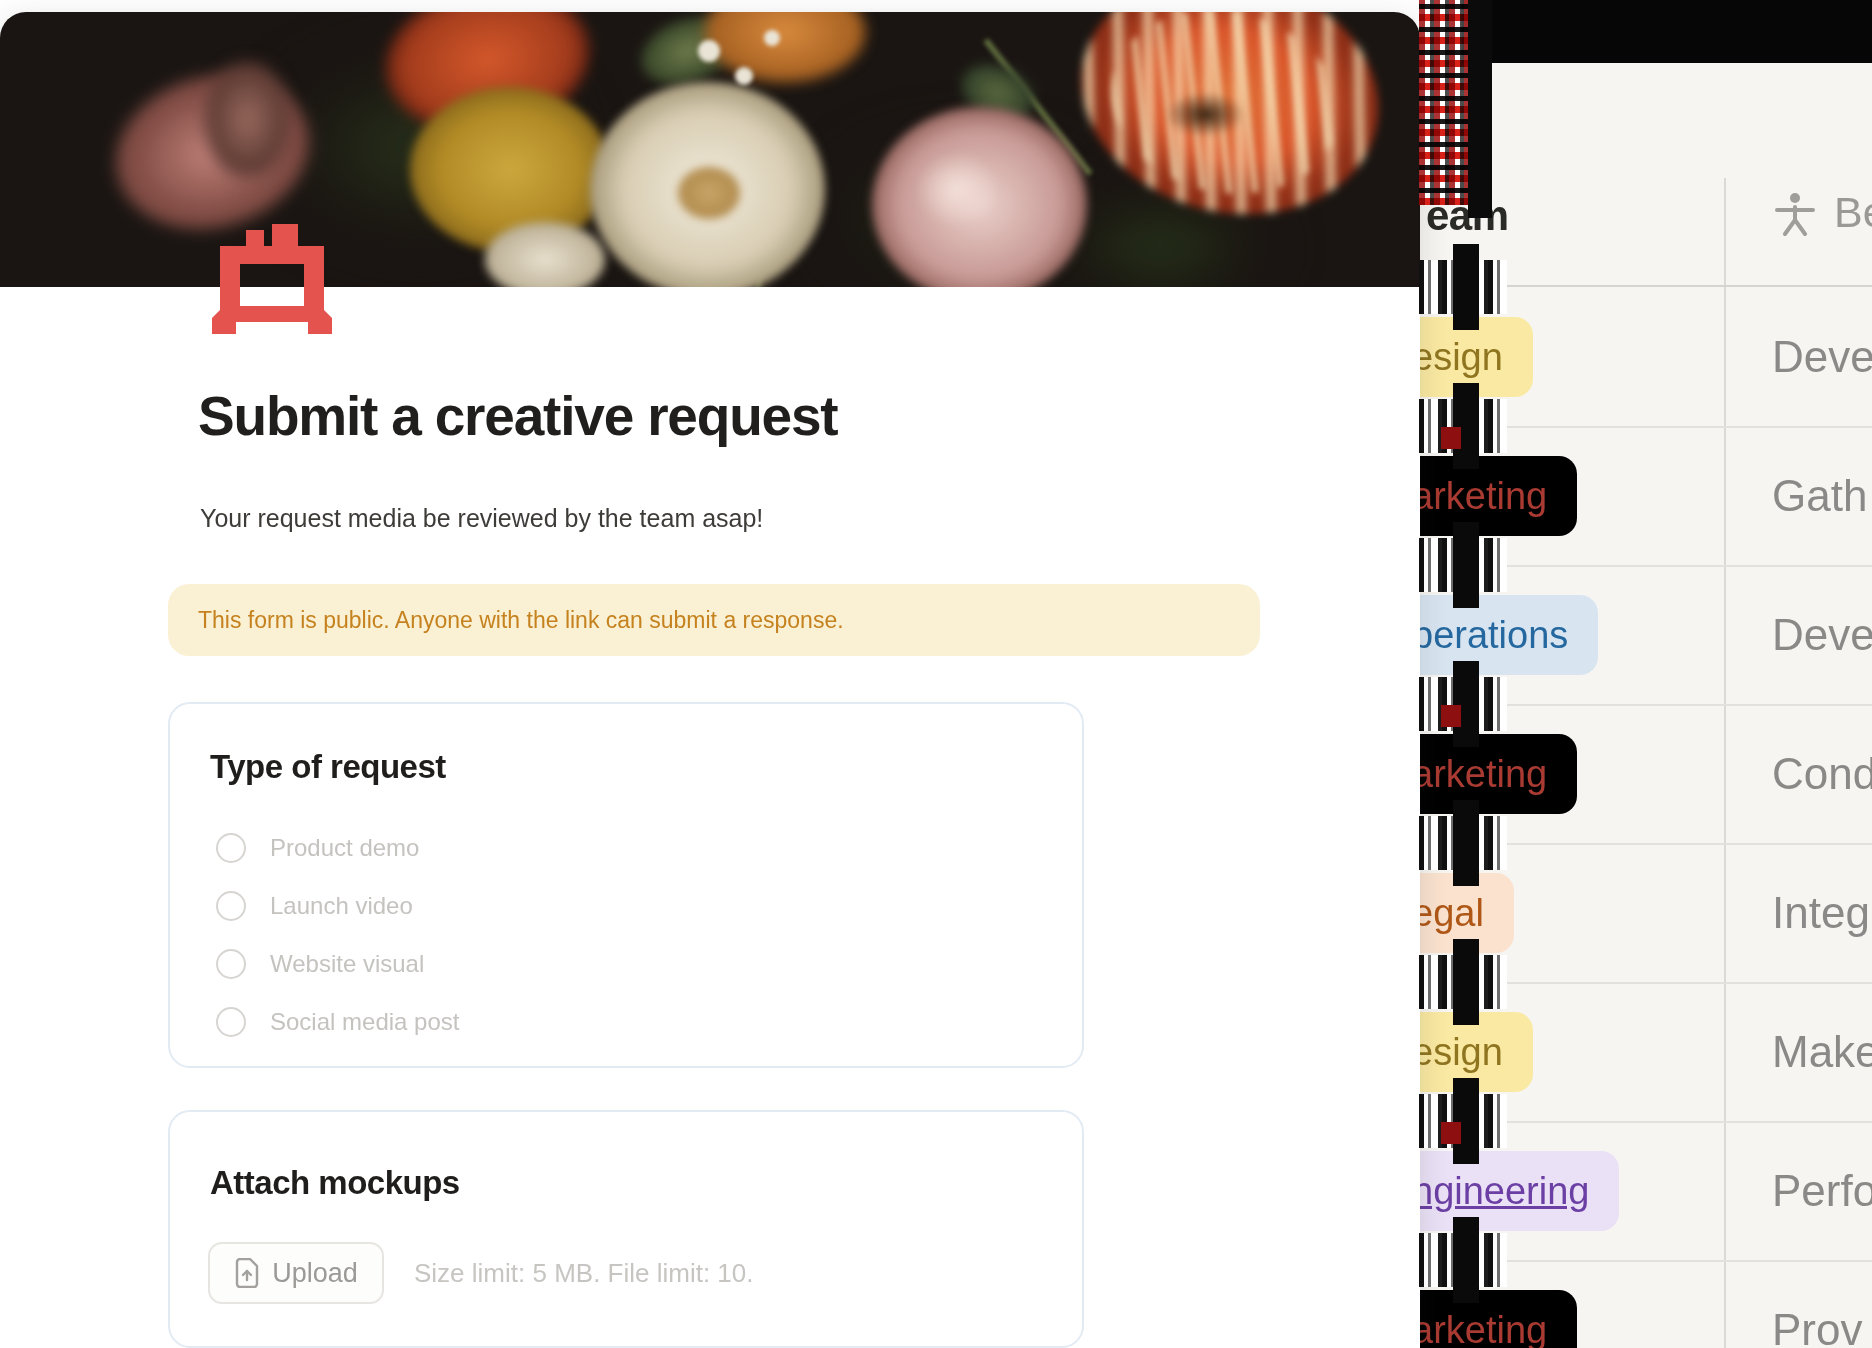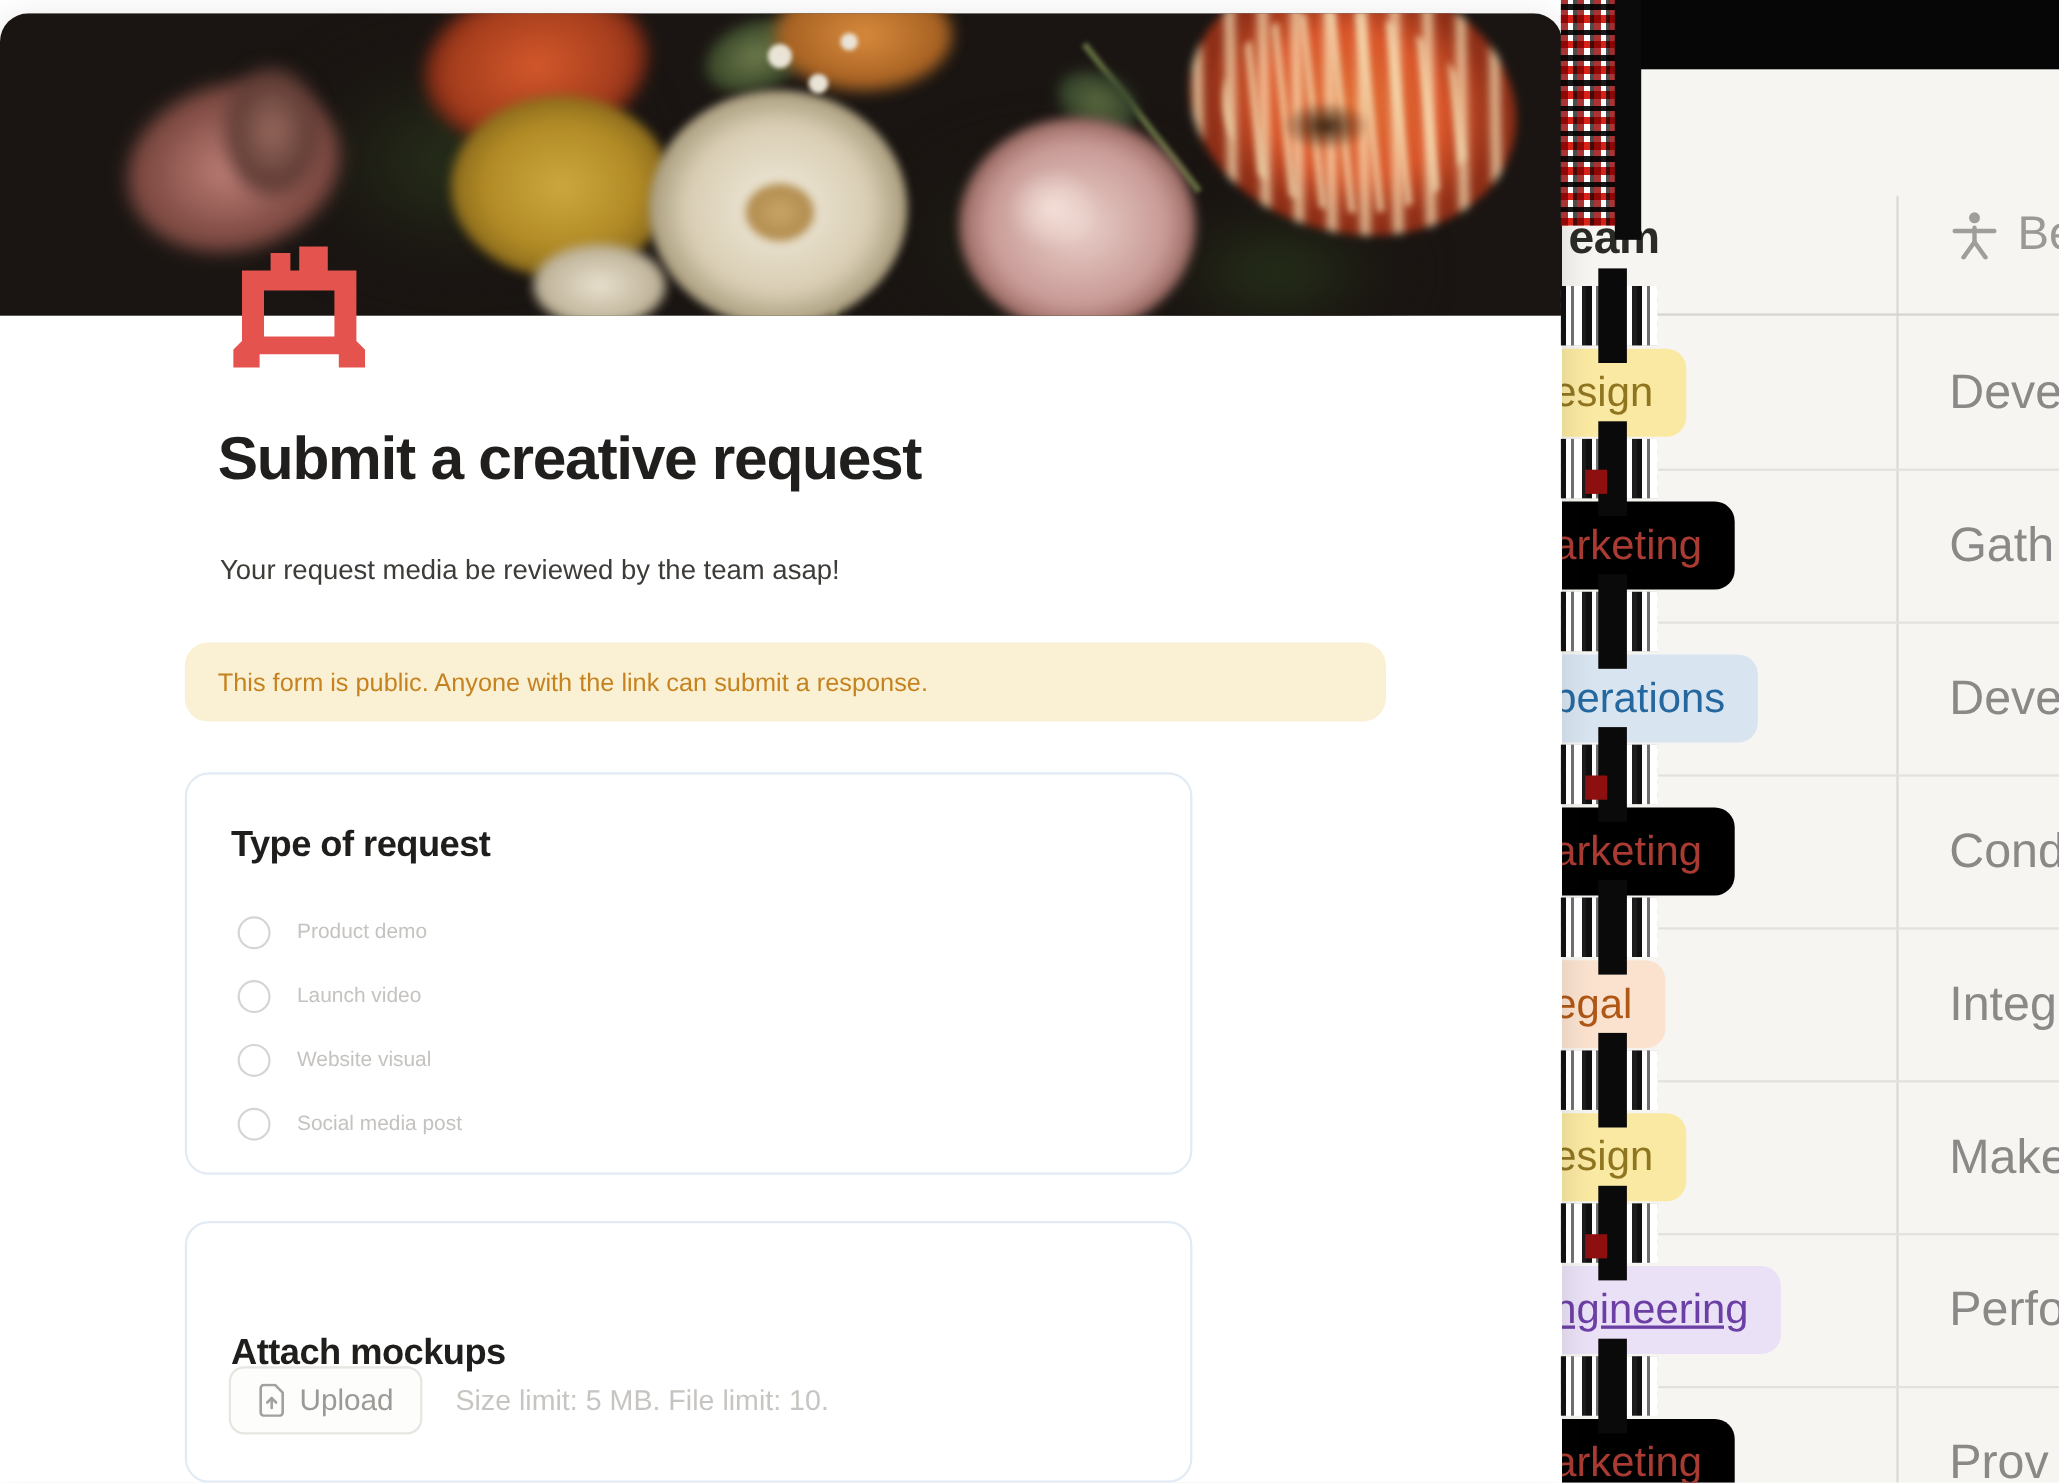--- a/index.html
+++ b/index.html
@@ -45,24 +45,24 @@
   .logo{position:absolute;left:212px;top:210px;width:120px;height:114px;z-index:3;}
   .title{position:absolute;left:198px;top:372px;font-size:55px;font-weight:700;color:#201F1D;letter-spacing:-1.2px;}
   .subtitle{position:absolute;left:200px;top:492px;font-size:25px;color:#3E3C38;}
   .notice{position:absolute;left:168px;top:572px;width:1092px;height:72px;box-sizing:border-box;
     background:#FAF1D4;border-radius:21px;color:#C5821F;font-size:23px;display:flex;align-items:center;padding:0 30px;}
   .card{position:absolute;left:168px;width:916px;background:#fff;border:2px solid #E2EBF4;border-radius:22px;box-sizing:border-box;}
   .card-1{top:690px;height:366px;}
   .card-2{top:1098px;height:238px;}
   .card h2{position:absolute;left:40px;margin:0;font-size:33px;font-weight:700;color:#1F1E1C;letter-spacing:-0.5px;}
   .card-1 h2{top:44px;}
-  .card-2 h2{top:52px;margin-top:46px;}
+  .card-2 h2{top:52px;}
   .opt{position:absolute;left:46px;height:34px;display:flex;align-items:center;gap:24px;}
   .radio{width:30px;height:30px;border:2.5px solid #D7D5D1;border-radius:50%;background:#fff;box-sizing:border-box;flex:none;}
-  .opt span{font-size:19px;color:#C5C3BF;}
+  .opt span{font-size:24px;color:#C5C3BF;}
   .upload-btn{position:absolute;left:38px;top:130px;width:176px;height:62px;box-sizing:border-box;background:#FDFDFC;
     border:2px solid #E7E5E1;border-radius:14px;display:flex;align-items:center;justify-content:center;gap:12px;
     color:#9C9A96;font-size:27px;font-weight:500;cursor:pointer;}
   .upload-hint{position:absolute;left:244px;top:130px;height:62px;display:flex;align-items:center;font-size:26px;color:#C7C5C1;}
 </style>
 </head>
 <body>
 
 <div class="panel">
   <div class="panel-topbar"></div>

